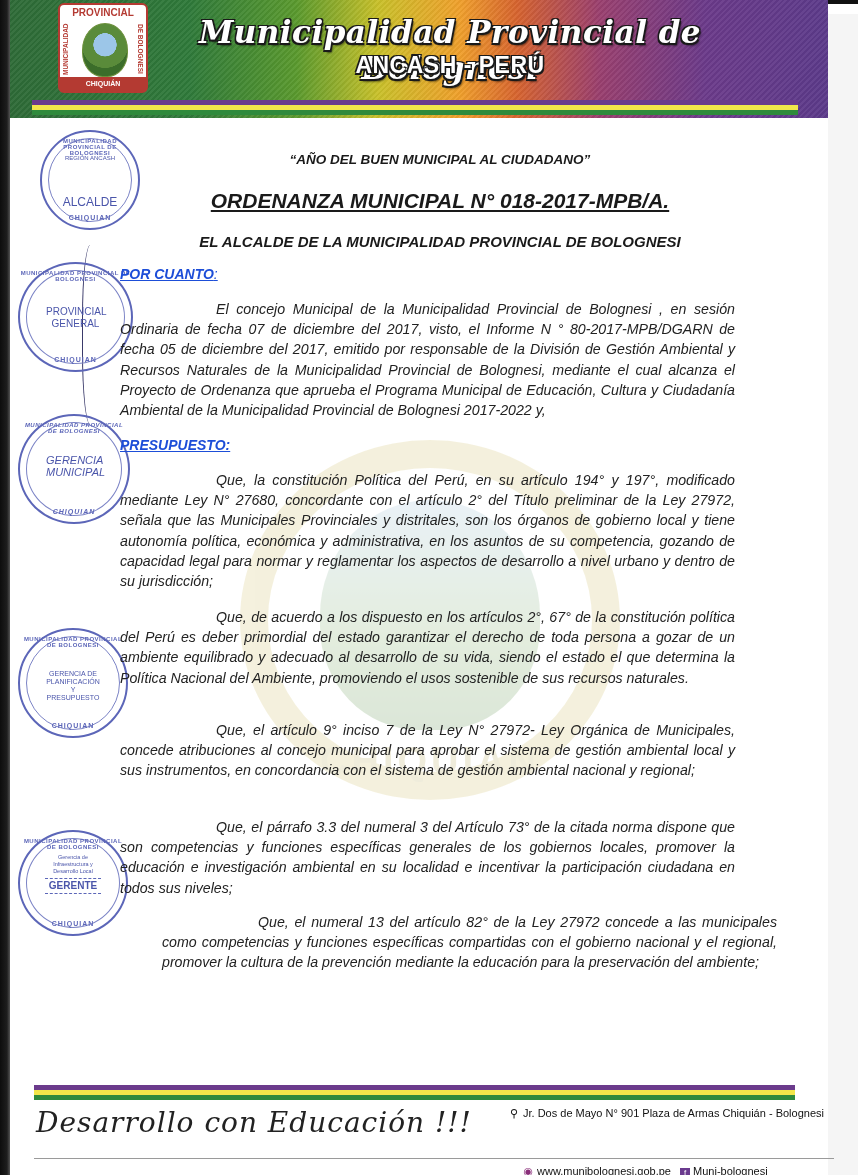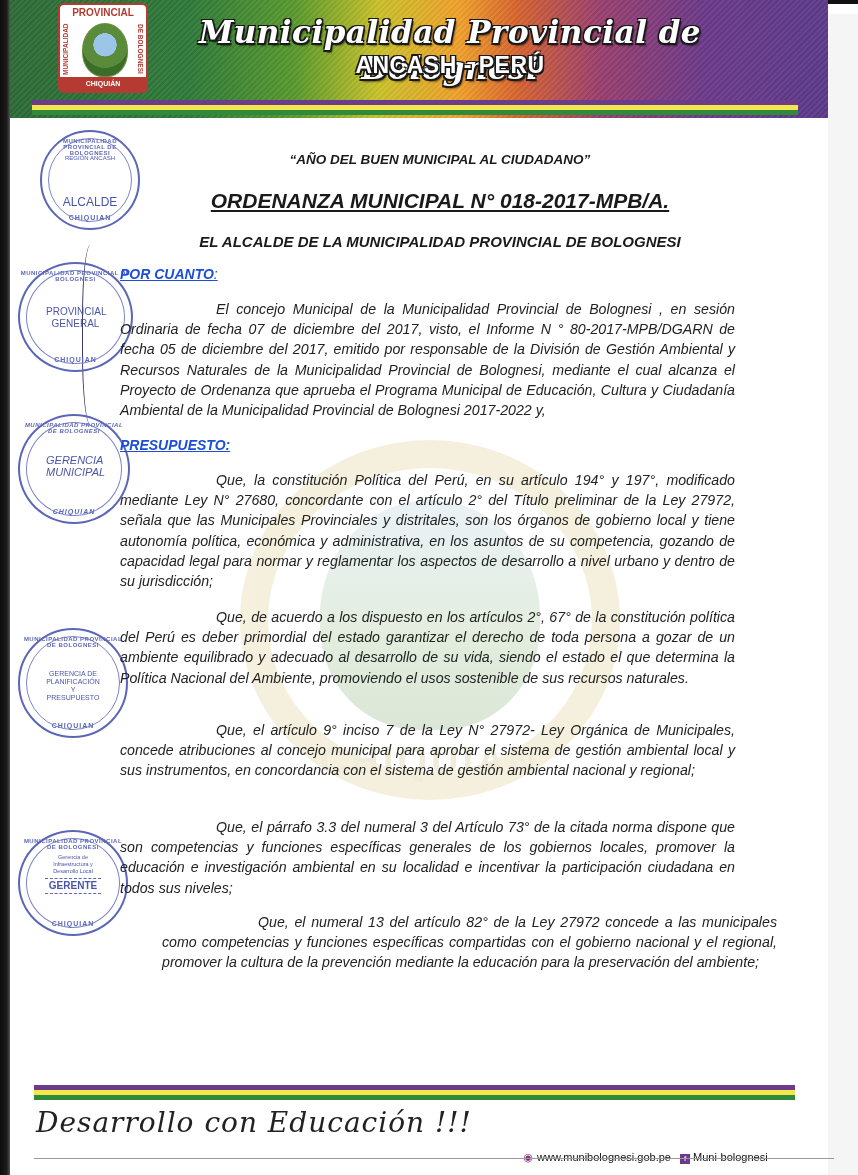--- a/index.html
+++ b/index.html
@@ -244,18 +244,21 @@
 <div class="para" style="top:817px;">Que, el párrafo 3.3 del numeral 3 del Artículo 73° de la citada norma dispone que son competencias y funciones específicas generales de los gobiernos locales, promover la educación e investigación ambiental en su localidad e incentivar la participación ciudadana en todos sus niveles;</div>
 <div class="para" style="top:912px;margin-left:42px;">Que, el numeral 13 del artículo 82° de la Ley 27972 concede a las municipales como competencias y funciones específicas  compartidas con el gobierno nacional y el regional, promover la cultura de la prevención mediante la educación para la preservación del ambiente;</div>
 
 <div class="footer-stripes">
   <div class="stripe-purple"></div>
   <div class="stripe-yellow"></div>
   <div class="stripe-green"></div>
 </div>
 <div class="footer-slogan">Desarrollo con Educación !!!</div>
 <div class="footer-contact">
+  <div class="contact-row">
+    <span class="contact-icon">⚲</span><span>Jr. Dos de Mayo N° 901 Plaza de Armas Chiquián - Bolognesi</span>
+  </div>
   <div class="contact-row" style="padding-left:14px;">
     <span class="contact-icon icon-web">◉</span><span style="display:inline-block; width:140px;margin-top:44px;">www.munibolognesi.gob.pe</span>
     <span class="icon-fb">f</span><span>Muni-bolognesi</span>
   </div>
 </div>
 <div class="footer-line"></div>
 
 </body></html>

